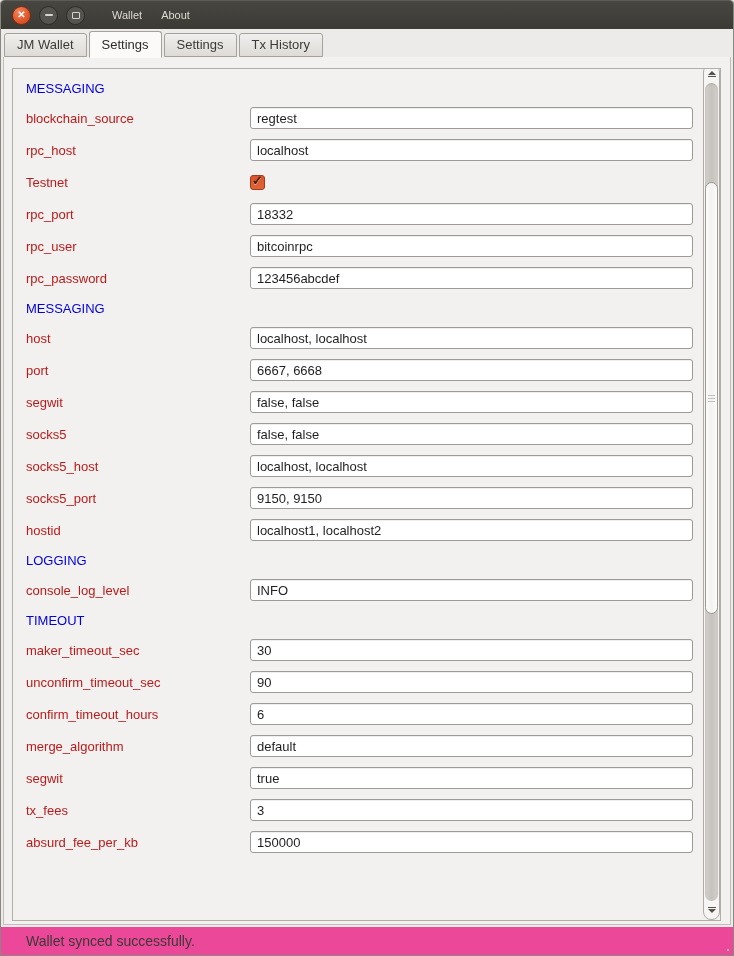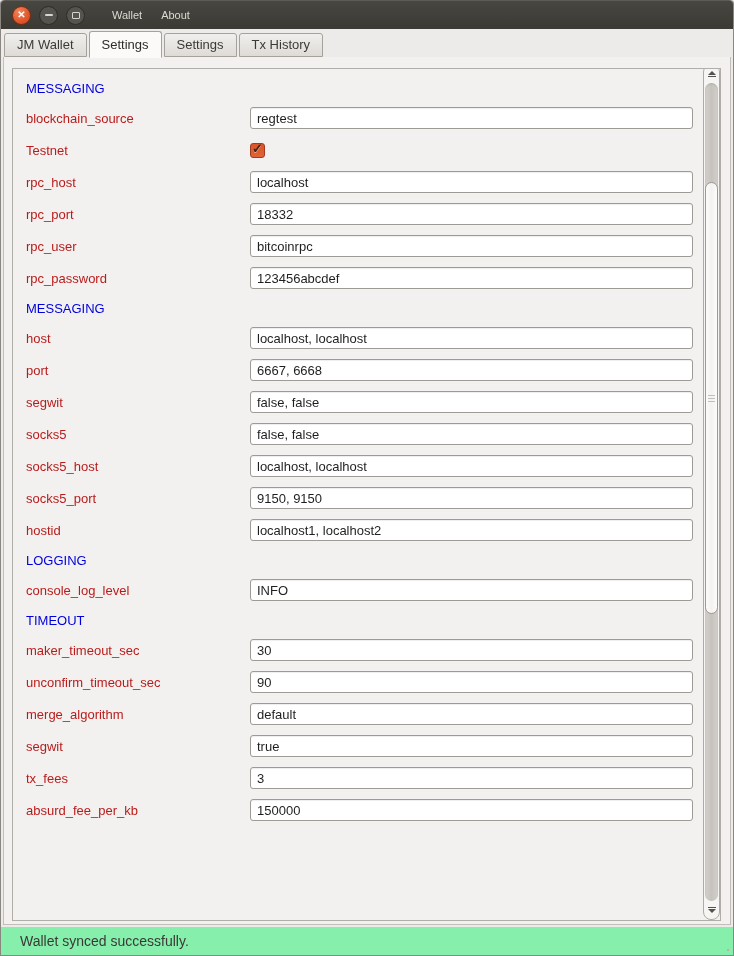--- a/index.html
+++ b/index.html
@@ -127,22 +127,22 @@
     background: linear-gradient(90deg, #FCFBFA, #F3F2F0 50%, #FCFBFA);
     border: 1px solid #9C9994;
     border-radius: 8px;
     display: flex; flex-direction: column; align-items: center; justify-content: center; gap: 2px;
     cursor: default;
   }
   .grip-line { width: 7px; height: 1px; background: #C2BFBA; }
   
   .statusbar {
     position: absolute; left: 0; right: 0; bottom: 0; height: 28px;
-    background: #86efac;
-    display: flex; align-items: center; padding-left: 19px;
+    background: #ec4899;
+    display: flex; align-items: center; padding-left: 25px;
   }
   .status-text { font-size: 14px; color: #3B3935; }
   .resize-grip {
     position: absolute; right: 4px; bottom: 4px; width: 2px; height: 2px;
     background: #B5B2AD;
     box-shadow: 14px 0 #B5B2AD, 14px -7px #B5B2AD, 14px -14px #B5B2AD,
                 7px 0 #B5B2AD, 7px -7px #B5B2AD, 0 0 #B5B2AD;
   }
 </style>
 </head>
@@ -177,30 +177,30 @@
 
   <div class="pane">
     <div class="scrollframe">
       <div class="form">
           <div class="section-header">MESSAGING</div>
           <div class="field-row">
             <div class="field-label">blockchain_source</div>
             <input class="field-input" type="text" value="regtest" style="">
           </div>
           <div class="field-row">
+            <div class="field-label">rpc_host</div>
+            <input class="field-input" type="text" value="localhost" style="">
+          </div>
+          <div class="field-row">
             <div class="field-label">Testnet</div>
             <div class="checkbox">
               <span class="checkmark">✓</span>
             </div>
           </div>
           <div class="field-row">
-            <div class="field-label">rpc_host</div>
-            <input class="field-input" type="text" value="localhost" style="">
-          </div>
-          <div class="field-row">
             <div class="field-label">rpc_port</div>
             <input class="field-input" type="text" value="18332" style="">
           </div>
           <div class="field-row">
             <div class="field-label">rpc_user</div>
             <input class="field-input" type="text" value="bitcoinrpc" style="">
           </div>
           <div class="field-row">
             <div class="field-label">rpc_password</div>
             <input class="field-input" type="text" value="123456abcdef" style="">
@@ -240,20 +240,24 @@
             <input class="field-input" type="text" value="INFO" style="">
           </div>
           <div class="section-header">TIMEOUT</div>
           <div class="field-row">
             <div class="field-label">maker_timeout_sec</div>
             <input class="field-input" type="text" value="30" style="">
           </div>
           <div class="field-row">
             <div class="field-label">unconfirm_timeout_sec</div>
             <input class="field-input" type="text" value="90" style="">
+          </div>
+          <div class="field-row">
+            <div class="field-label">confirm_timeout_hours</div>
+            <input class="field-input" type="text" value="6" style="">
           </div>
           <div class="field-row">
             <div class="field-label">merge_algorithm</div>
             <input class="field-input" type="text" value="default" style="">
           </div>
           <div class="field-row">
             <div class="field-label">segwit</div>
             <input class="field-input" type="text" value="true" style="">
           </div>
           <div class="field-row">

